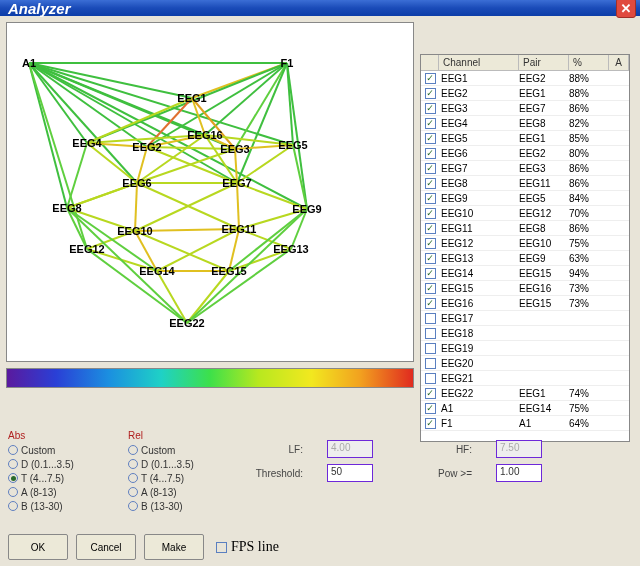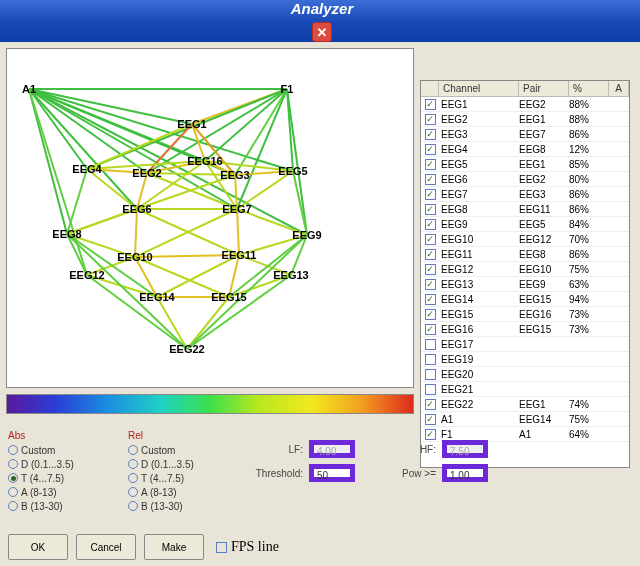--- a/index.html
+++ b/index.html
@@ -6,31 +6,30 @@
   body {
     margin: 0;
     font-family: Tahoma, Arial, sans-serif;
     font-size: 11px;
     background: #e8e4d8;
     width: 640px;
     height: 566px;
     overflow: hidden;
   }
   .titlebar {
-    height: 42px;
+    height: 16px;
     background: linear-gradient(to bottom, #3b6ed5 0%, #1a4bb8 50%, #0c3da8 100%);
     color: #fff;
     display: flex;
     align-items: center;
     padding: 0 4px 0 8px;
     font-weight: bold;
     font-style: italic;
     font-size: 15px;
     justify-content: space-between;
-    flex-direction: column;
   }
   .closebtn {
     width: 20px;
     height: 20px;
     background: #e04a3f;
     border: 1px solid #a03028;
     border-radius: 3px;
     color: #fff;
     display: flex;
     align-items: center;
@@ -137,24 +136,24 @@
   .filter-row { display: flex; gap: 30px; }
   .fgroup { width: 90px; }
   .fgroup .fhdr { color: #b02020; font-size: 10px; margin-bottom: 2px; }
   .radio-row { display: flex; align-items: center; gap: 3px; height: 14px; font-size: 10px; color: #333;}
   .radio {
     width: 10px; height: 10px; border: 1px solid #6080c0; border-radius: 50%;
     display: inline-flex; align-items:center; justify-content:center;
   }
   .radio.sel::after { content:''; width:5px; height:5px; background:#2a6a2a; border-radius:50%; }
   .numfields { display:flex; flex-direction:column; gap:6px; margin-top:10px;}
-  .nfrow { display:flex; align-items:center; gap:6px; }
+  .nfrow { display:flex; align-items:center; gap:24px; }
   .nfrow label { width: 55px; text-align:right; font-size:10px; color:#444; }
   .nfinput {
-    width: 46px; height:18px; border:5px solid #6d28d9; background:#fff;
+    width: 46px; height:18px; border:1px solid #6d28d9; background:#fff;
     font-size:10px; padding:1px 3px; color:#333;
   }
   .nfinput.disabled { background:#eee; color:#aaa; }
   .bottom-btns {
     position:absolute;
     left:8px; bottom:6px;
     display:flex; gap:8px; align-items:center;
   }
   .btn {
     min-width:60px; height:20px;
@@ -315,21 +314,21 @@
             <div class="col-pa">EEG7</div>
             <div class="col-pc">86%</div>
             <div class="col-a"></div>
           </div>
           <div class="trow">
             <div class="col-chk">
               <span class="chk">✓</span>
             </div>
             <div class="col-ch">EEG4</div>
             <div class="col-pa">EEG8</div>
-            <div class="col-pc">12%</div>
+            <div class="col-pc">82%</div>
             <div class="col-a"></div>
           </div>
           <div class="trow">
             <div class="col-chk">
               <span class="chk">✓</span>
             </div>
             <div class="col-ch">EEG5</div>
             <div class="col-pa">EEG1</div>
             <div class="col-pc">85%</div>
             <div class="col-a"></div>
@@ -431,20 +430,29 @@
             <div class="col-ch">EEG16</div>
             <div class="col-pa">EEG15</div>
             <div class="col-pc">73%</div>
             <div class="col-a"></div>
           </div>
           <div class="trow">
             <div class="col-chk">
               <span class="chk"></span>
             </div>
             <div class="col-ch">EEG17</div>
+            <div class="col-pa"></div>
+            <div class="col-pc"></div>
+            <div class="col-a"></div>
+          </div>
+          <div class="trow">
+            <div class="col-chk">
+              <span class="chk"></span>
+            </div>
+            <div class="col-ch">EEG18</div>
             <div class="col-pa"></div>
             <div class="col-pc"></div>
             <div class="col-a"></div>
           </div>
           <div class="trow">
             <div class="col-chk">
               <span class="chk"></span>
             </div>
             <div class="col-ch">EEG19</div>
             <div class="col-pa"></div>

